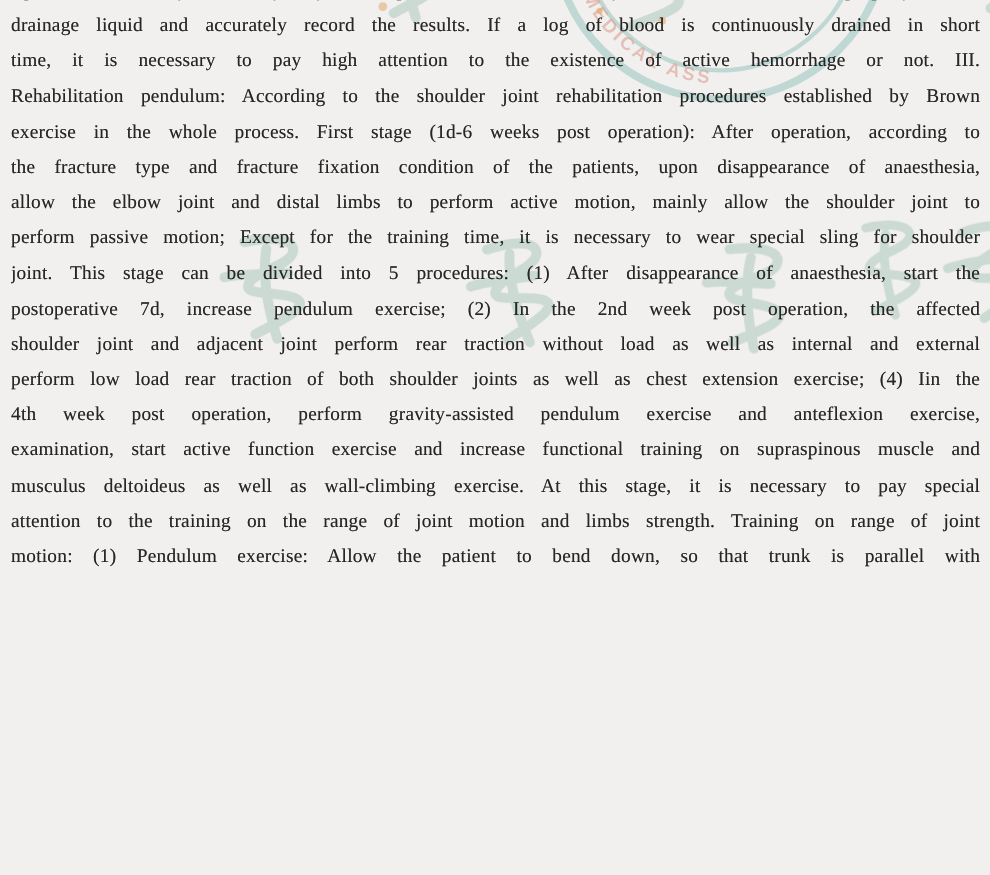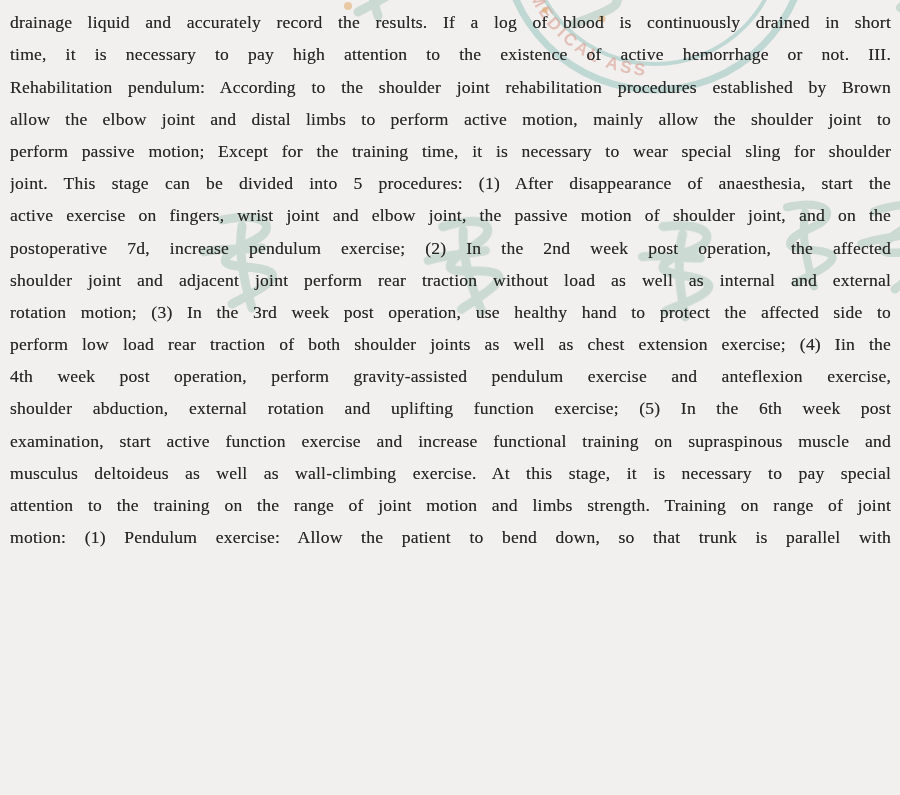--- a/index.html
+++ b/index.html
@@ -92,28 +92,27 @@
       <circle cx="545" cy="10" r="3"></circle>
       <circle cx="602" cy="19" r="3.5"></circle>
     </g>
   </svg>
 
   <div id="text-layer">
       <div class="line">squeeze the drainage tube regularly to keep it unobstructed, closely observe the color and property of the</div>
       <div class="line">drainage liquid and accurately record the results. If a log of blood is continuously drained in short</div>
       <div class="line">time, it is necessary to pay high attention to the existence of active hemorrhage or not. III.</div>
       <div class="line">Rehabilitation pendulum: According to the shoulder joint rehabilitation procedures established by Brown</div>
+      <div class="line">exercise in the whole process. First stage (1d-6 weeks post operation): After operation, according to</div>
+      <div class="line">the fracture type and fracture fixation condition of the patients, upon disappearance of anaesthesia,</div>
       <div class="line">allow the elbow joint and distal limbs to perform active motion, mainly allow the shoulder joint to</div>
       <div class="line">perform passive motion; Except for the training time, it is necessary to wear special sling for shoulder</div>
       <div class="line">joint. This stage can be divided into 5 procedures: (1) After disappearance of anaesthesia, start the</div>
-      <div class="line">active exercise on fingers, wrist joint and elbow joint, the passive motion of shoulder joint, and on the</div>
       <div class="line">postoperative 7d, increase pendulum exercise; (2) In the 2nd week post operation, the affected</div>
       <div class="line">shoulder joint and adjacent joint perform rear traction without load as well as internal and external</div>
-      <div class="line">rotation motion; (3) In the 3rd week post operation, use healthy hand to protect the affected side to</div>
       <div class="line">perform low load rear traction of both shoulder joints as well as chest extension exercise; (4) Iin the</div>
       <div class="line">4th week post operation, perform gravity-assisted pendulum exercise and anteflexion exercise,</div>
-      <div class="line">shoulder abduction, external rotation and uplifting function exercise; (5) In the 6th week post</div>
       <div class="line">examination, start active function exercise and increase functional training on supraspinous muscle and</div>
       <div class="line">musculus deltoideus as well as wall-climbing exercise. At this stage, it is necessary to pay special</div>
       <div class="line">attention to the training on the range of joint motion and limbs strength. Training on range of joint</div>
       <div class="line">motion: (1) Pendulum exercise: Allow the patient to bend down, so that trunk is parallel with</div>
     </div>
 </div>
 
 </body></html>

